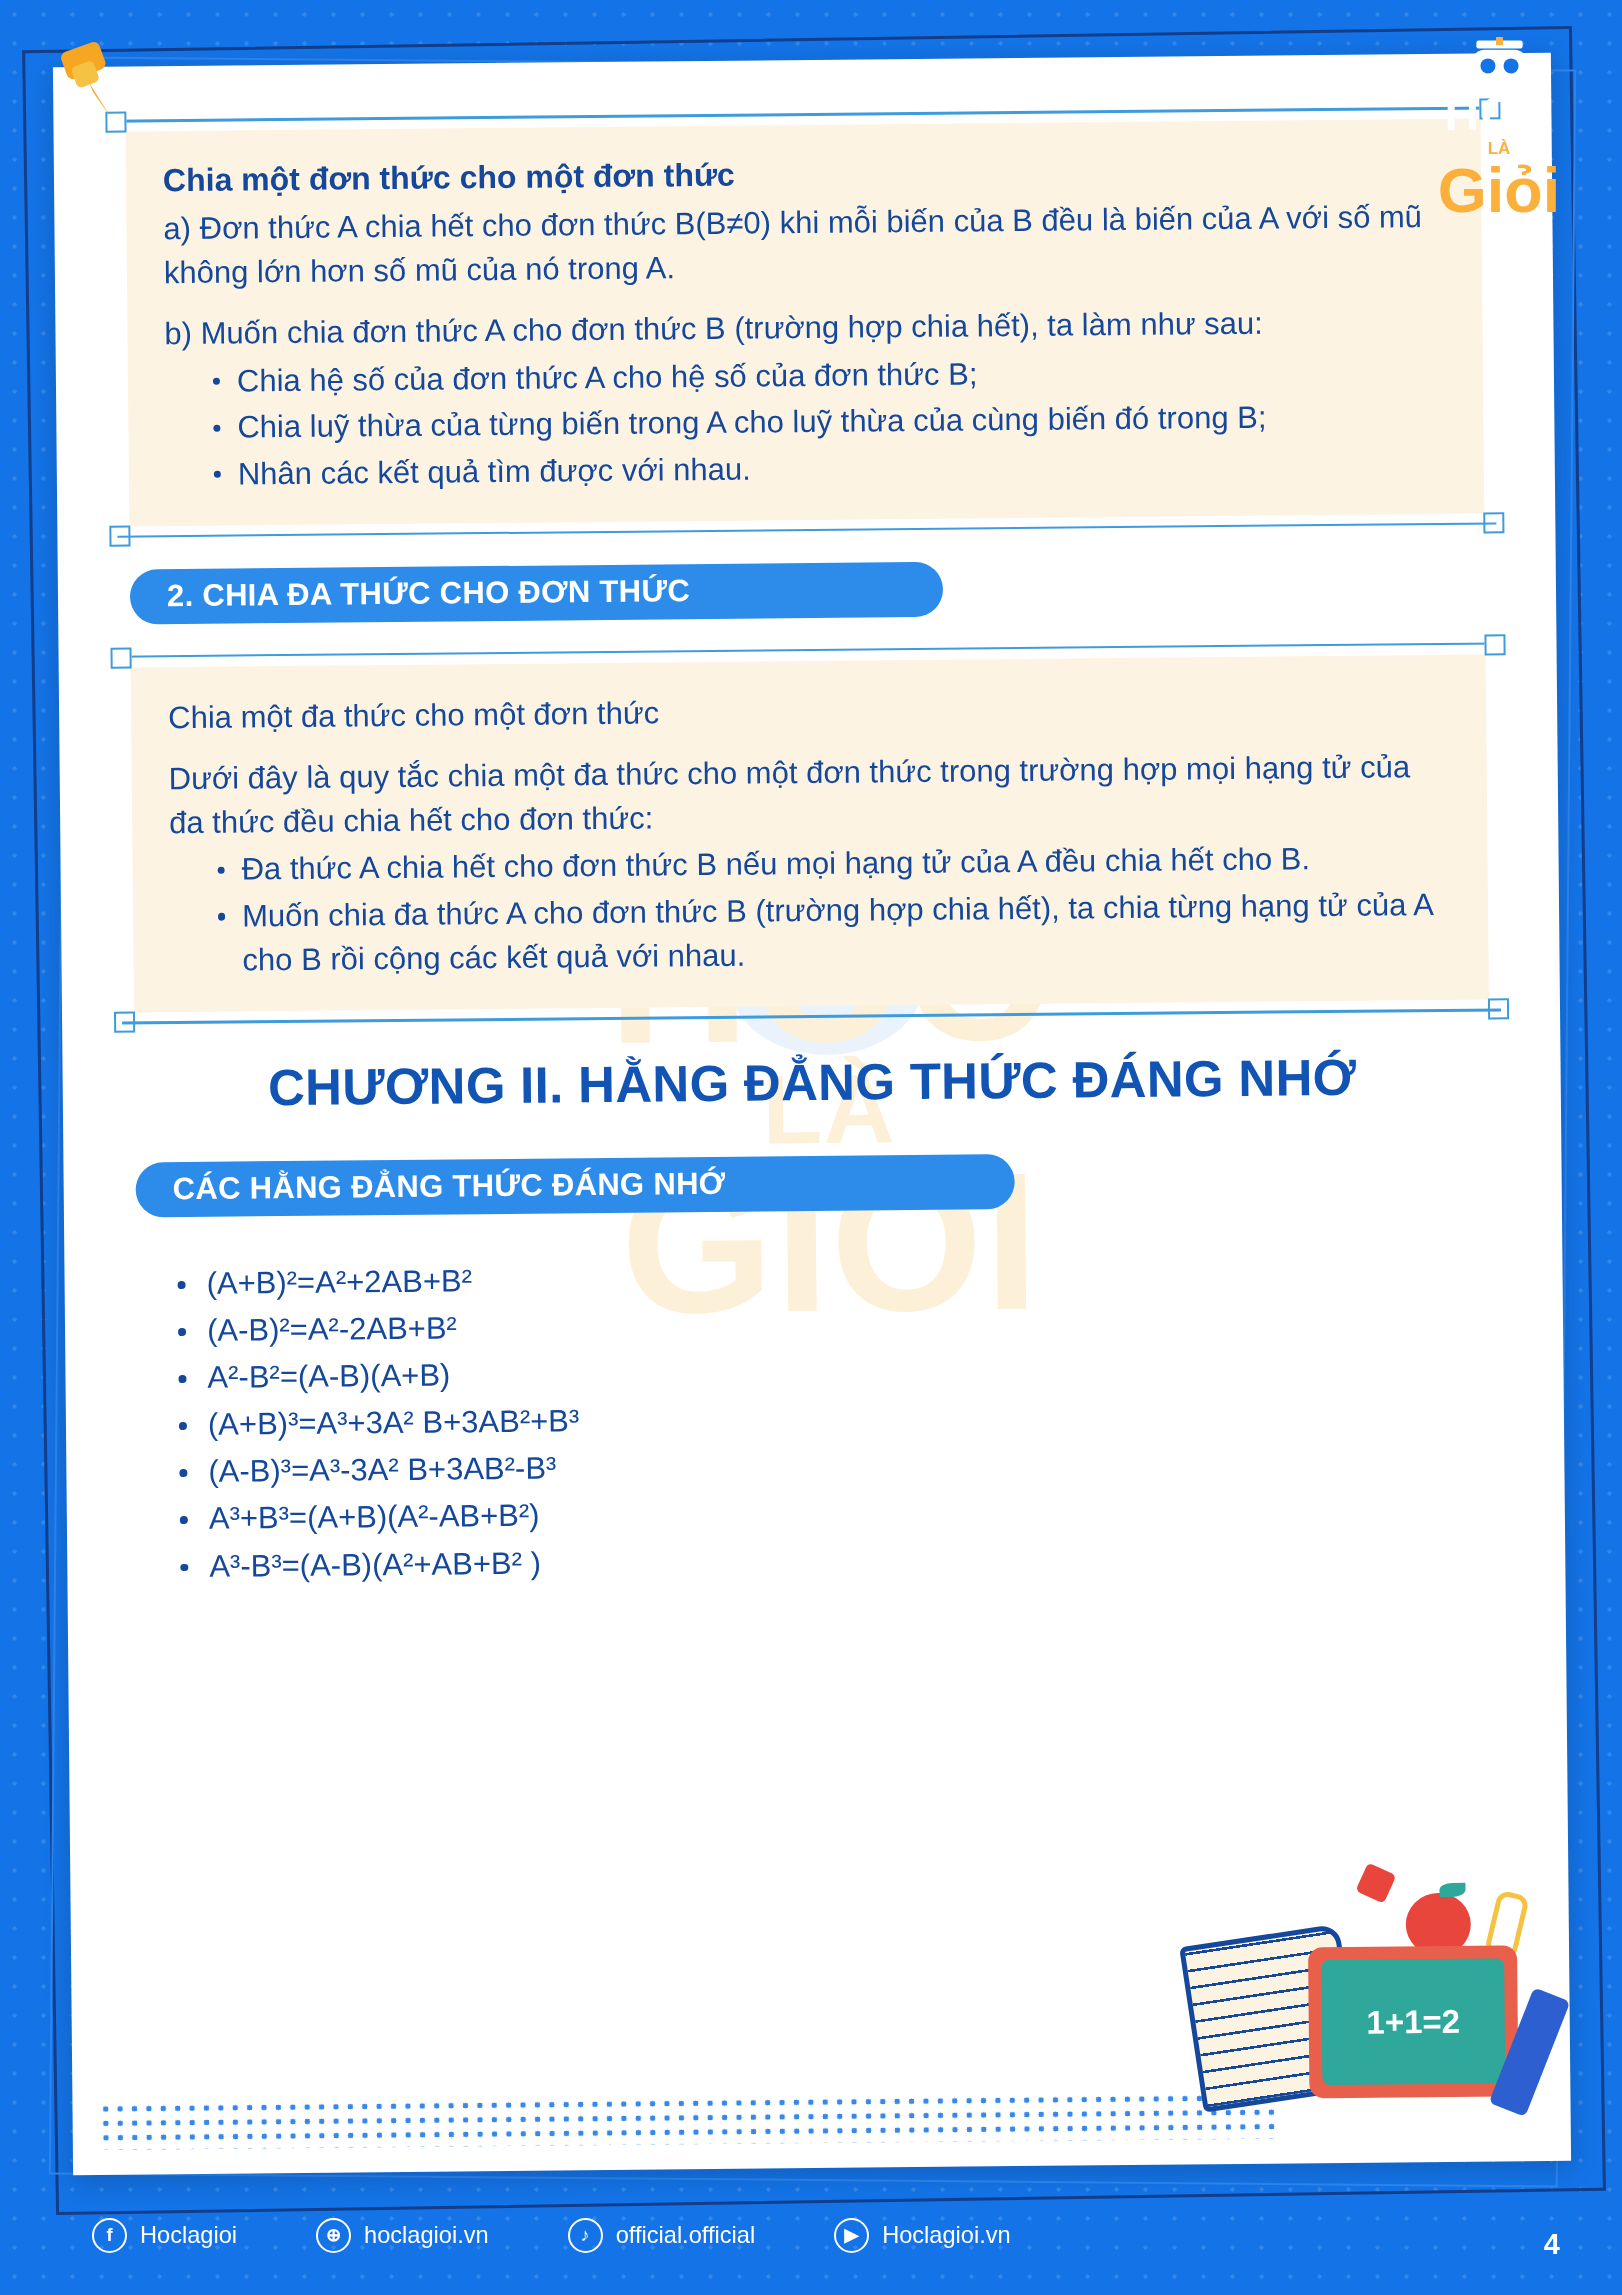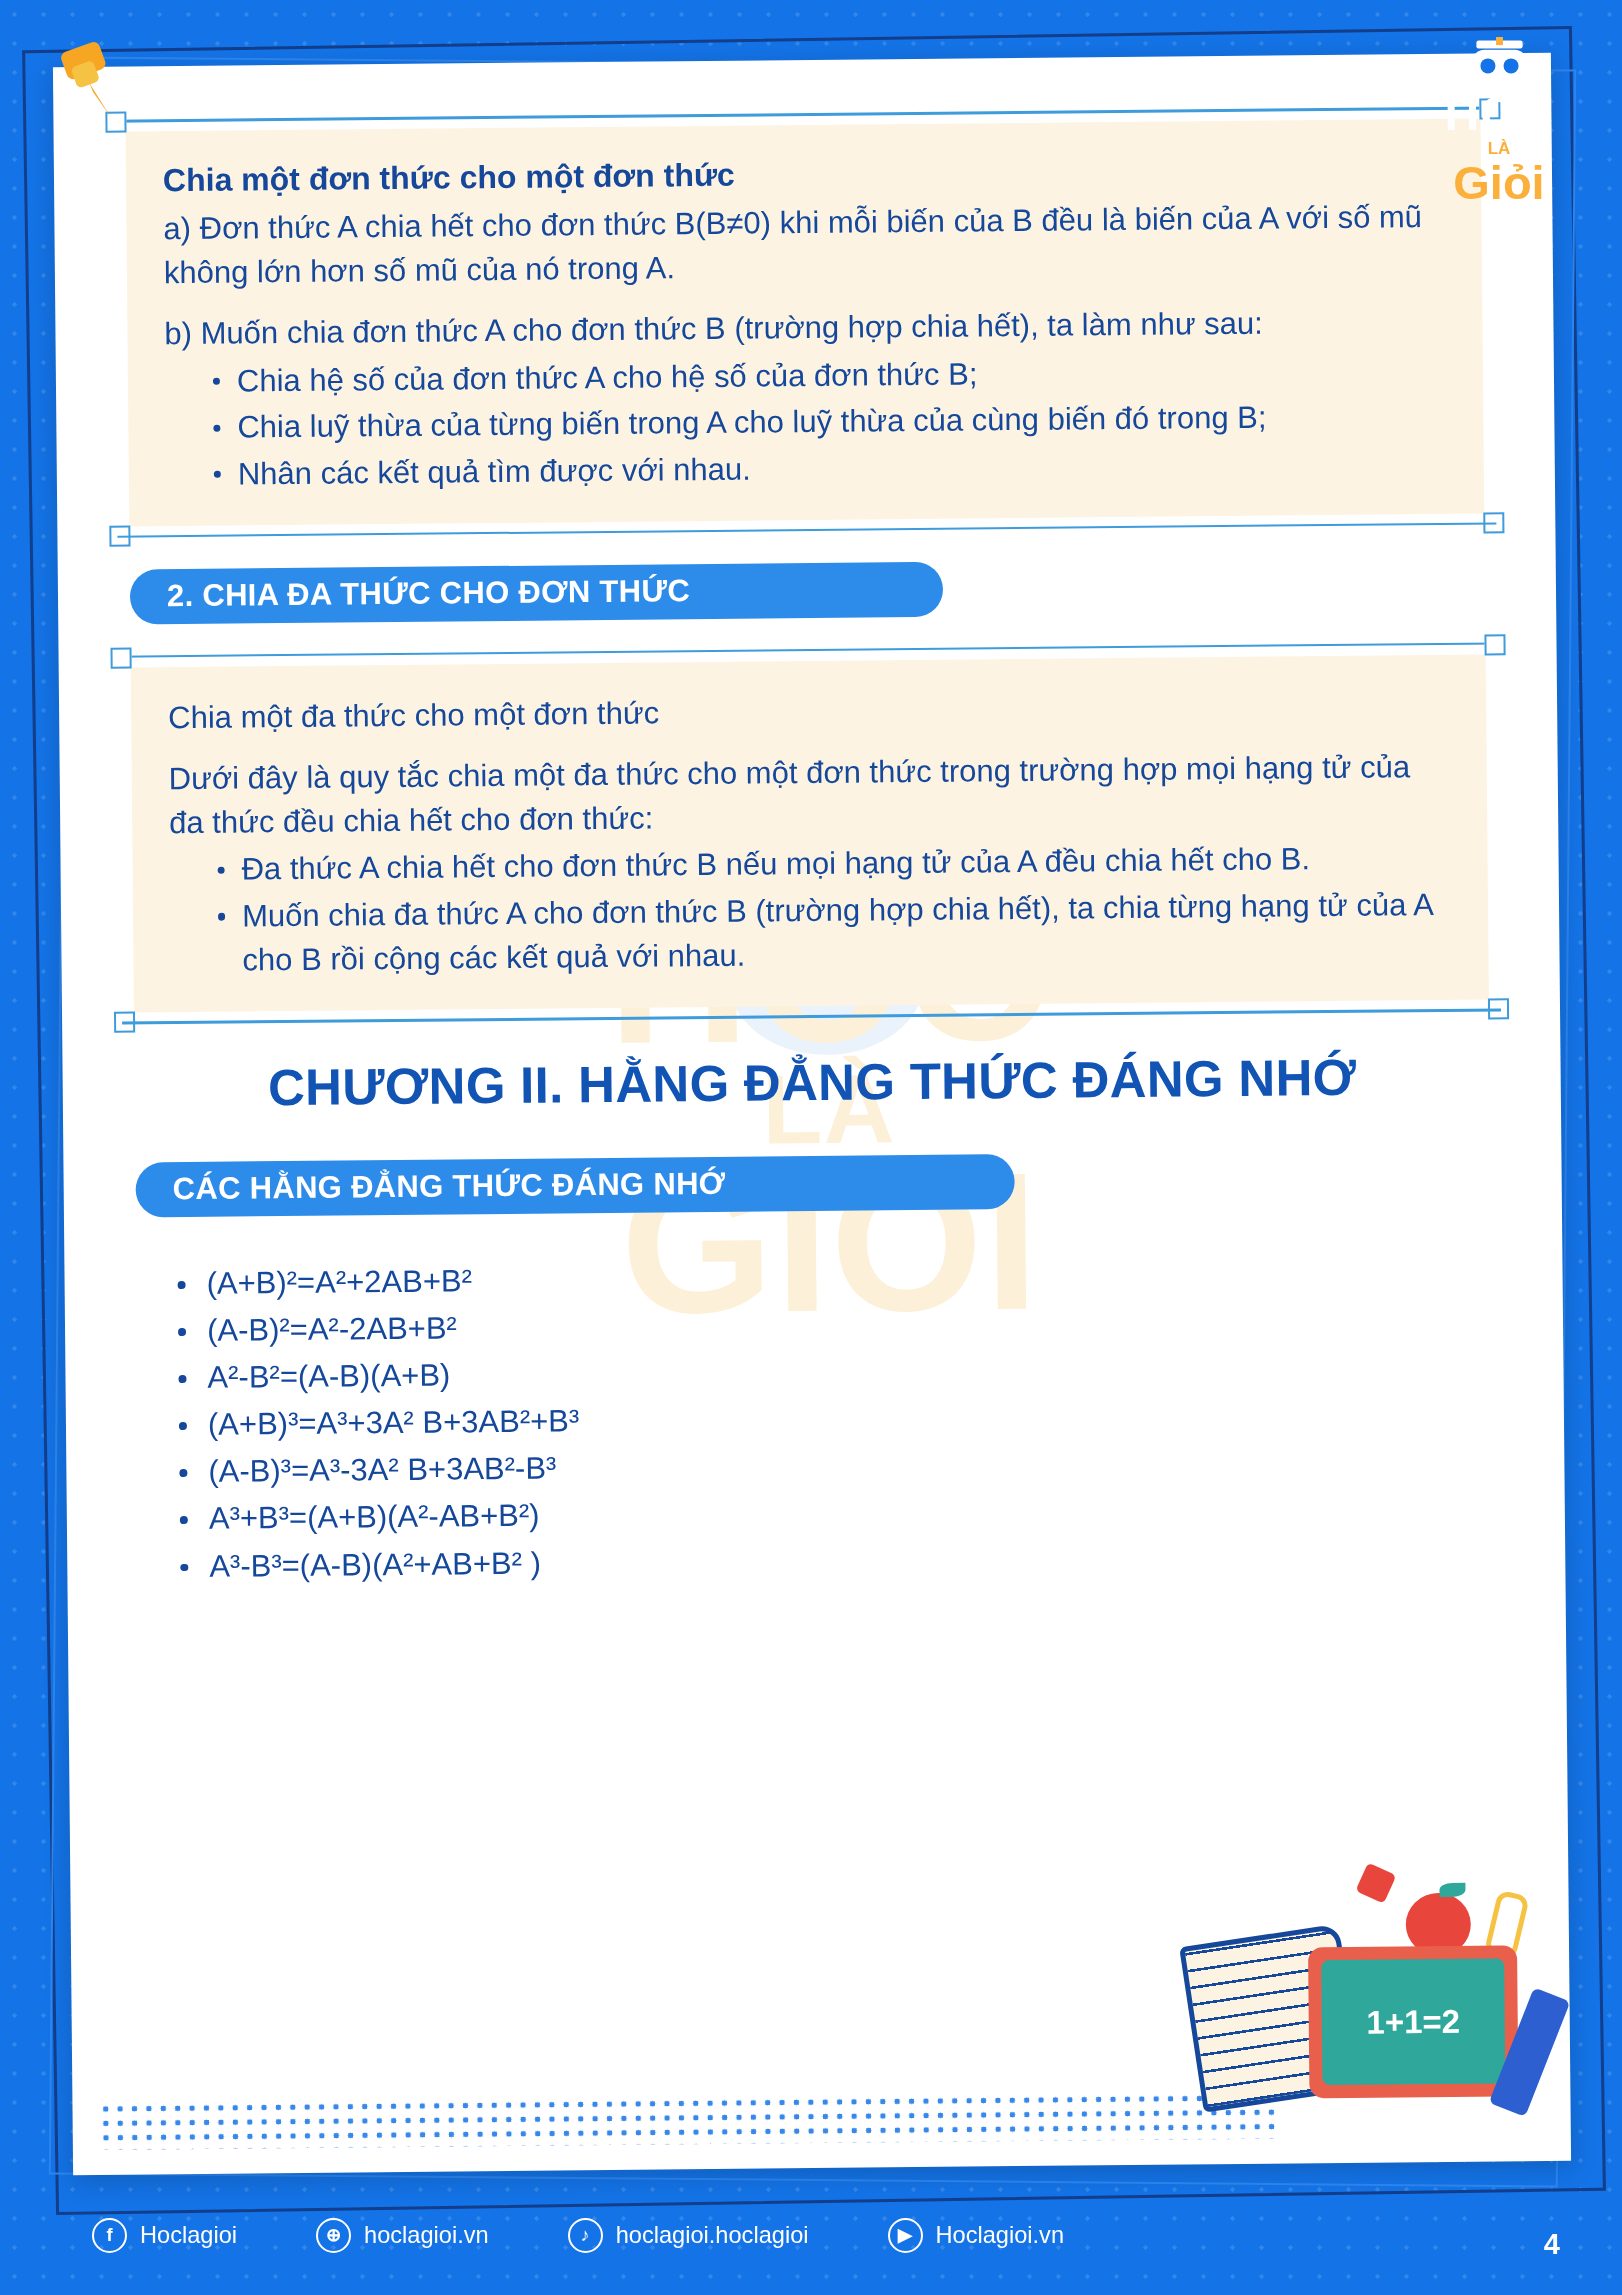--- a/index.html
+++ b/index.html
@@ -98,21 +98,21 @@
     z-index: 30;
   }
   .logo .hoc {
     font-size: 48px;
     font-weight: 800;
     color: #FFFFFF;
     letter-spacing: 0.7px;
     line-height: 0.95;
   }
   .logo .gioi {
-    font-size: 47px;
+    font-size: 63px;
     font-weight: 800;
     color: #FBB03B;
     line-height: 0.95;
   }
   .logo .la {
     font-size: 17px;
     font-weight: 800;
     color: #FBB03B;
     background: #FFFFFF;
     display: inline-block;
@@ -515,21 +515,21 @@
   <div class="f-item">
     <span class="f-icon">f</span>
     <span>Hoclagioi</span>
   </div>
   <div class="f-item">
     <span class="f-icon">⊕</span>
     <span>hoclagioi.vn</span>
   </div>
   <div class="f-item">
     <span class="f-icon">♪</span>
-    <span>hoclagioi.hoclagioi</span>
+    <span>official.official</span>
   </div>
   <div class="f-item">
     <span class="f-icon">▶</span>
     <span>Hoclagioi.vn</span>
   </div>
 </div>
 <div class="page-num">4</div>
 
 
 </body></html>

